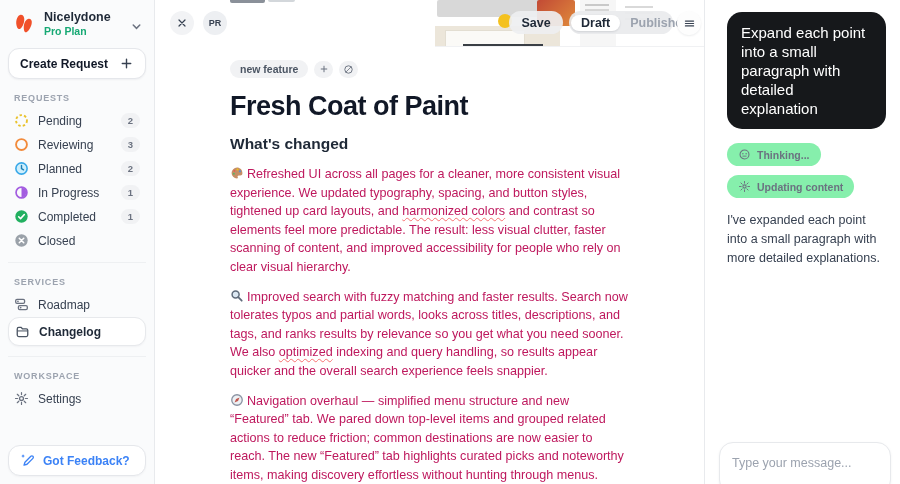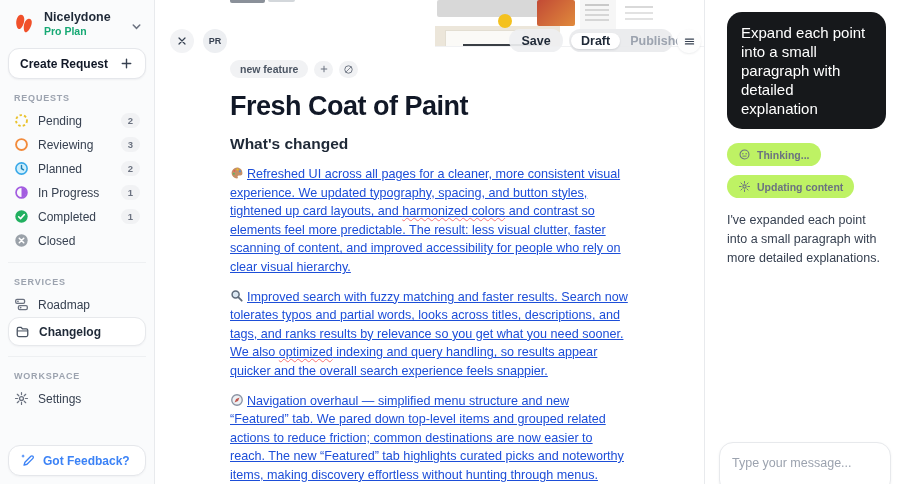--- a/index.html
+++ b/index.html
@@ -48,21 +48,21 @@
   .cover .c4 { position:absolute; left:102px; top:0; width:38px; height:26px;
     background:linear-gradient(135deg,#c24a35,#e08a3c); border-radius:2px; }
   .cover .c5 { position:absolute; left:145px; top:0; width:36px; height:47px; background:#f6f6f6; }
   .cover .c6 { position:absolute; left:150px; top:4px; width:24px; height:2px; background:#c9c9c9; box-shadow:0 5px 0 #d6d6d6, 0 10px 0 #d6d6d6, 0 15px 0 #d6d6d6; }
   .cover .dot { position:absolute; left:63px; top:14px; width:14px; height:14px; border-radius:50%; background:#f4c11e; }
   .cover .c7 { position:absolute; left:28px; top:44px; width:80px; height:3px; background:#3a3f45; }
   .cover .c8 { position:absolute; left:190px; top:6px; width:28px; height:2px; background:#d9d9d9; box-shadow:0 6px 0 #e2e2e2, 0 12px 0 #e2e2e2; }
   .tabbar1 { position:absolute; left:75px; top:0; width:35px; height:3px; background:#8a9099; border-radius:0 0 2px 2px; }
   .tabbar2 { position:absolute; left:113px; top:0; width:27px; height:2px; background:#d3d7db; border-radius:0 0 2px 2px; }
 
-  .toolbar { position:absolute; left:0; top:29px; width:100%; height:24px; z-index:5; }
+  .toolbar { position:absolute; left:0; top:11px; width:100%; height:24px; z-index:5; }
   .circle-btn { position:absolute; width:24px; height:24px; border-radius:50%; background:#f2f3f5;
     display:flex; align-items:center; justify-content:center; cursor:pointer; color:#374151; }
   .pr-badge { position:absolute; left:48px; width:24px; height:24px; border-radius:50%;
     background:#edeff2; display:flex; align-items:center; justify-content:center;
     font-size:9px; font-weight:bold; color:#374151; }
   .save-pill { position:absolute; left:354px; width:54px; height:23px; border-radius:999px;
     background:rgba(238,239,241,.92); display:flex; align-items:center; justify-content:center;
     font-size:12.5px; font-weight:bold; color:#1f2937; cursor:pointer; }
   .seg { position:absolute; left:414px; width:104px; height:23px; border-radius:999px;
     background:rgba(233,234,237,.92); display:flex; align-items:center; padding:2px; }
@@ -73,35 +73,35 @@
   .menu-btn { left:522px; background:#fdfdfd; box-shadow:0 1px 2px rgba(16,24,40,.08); }
 
   .content { position:absolute; left:75px; top:60px; width:400px; }
   .tagrow { display:flex; gap:6px; align-items:center; margin-bottom:13px; }
   .tag-pill { background:#f1f2f4; color:#4b5563; font-size:10.5px; font-weight:bold;
     padding:3px 10px; border-radius:999px; cursor:pointer; }
   .mini-pill { background:#f1f2f4; color:#6b7280; width:19px; height:17px; border-radius:999px;
     display:flex; align-items:center; justify-content:center; cursor:pointer; }
   h1.title { font-size:27px; font-weight:800; color:#111827; letter-spacing:-.5px; margin-bottom:13px; }
   h2.subtitle { font-size:15.5px; font-weight:bold; color:#1f2937; margin-bottom:12px; }
-  .para { font-size:12.6px; line-height:18.6px; color:#1d4ed8; margin-bottom:11px;text-decoration:underline; }
+  .para { font-size:12.6px; line-height:18.6px; color:#be185d; margin-bottom:11px; }
   .para .pemoji { display:inline-block; width:14px; height:14px; vertical-align:-2px; margin-right:3px; }
   .para .pemoji svg { width:14px; height:14px; }
   .sp { text-decoration:underline; text-decoration-style:wavy; text-decoration-color:#f87171;
     text-decoration-thickness:1px; text-underline-offset:2px; }
 
   
   .assistant { width:195px; height:484px; position:relative; background:#fff; padding:12px 14px 0 22px; }
   .as-head { display:flex; align-items:center; justify-content:space-between; margin-bottom:20px; }
   .as-title { font-size:14.5px; font-weight:bold; color:#111827; }
   .as-plus { position:static; width:24px; height:24px; }
   .msg { font-size:12.5px; line-height:19px; color:#374151; margin-bottom:12px; }
   .bubble { background:#16181b; color:#fff; font-size:15px; line-height:19px;
     border-radius:15px; padding:11px 14px; margin:0 0 14px 0; }
-  .chip { display:inline-flex; align-items:flex-end; gap:6px; background:#bef264; color:#6b7280;
+  .chip { display:inline-flex; align-items:flex-end; gap:6px; background:#86efac; color:#6b7280;
     font-size:10.5px; font-weight:bold; border-radius:999px; padding:5px 11px; margin-bottom:9px; }
   .chip .icon14 { width:13px; height:13px; }
   .inputbox { position:absolute; left:14px; right:9px; bottom:-10px; height:52px;
     border:1px solid #e7e9ec; border-radius:14px; background:#fff;
     box-shadow:0 1px 3px rgba(16,24,40,.05); }
   .inputbox textarea { width:100%; height:100%; border:0; outline:0; resize:none; background:transparent;
     font-family:"Liberation Sans", sans-serif; font-size:12.5px; color:#374151; padding:13px 12px; }
   .inputbox textarea::placeholder { color:#9ca3af; }
 </style>
 </head>

